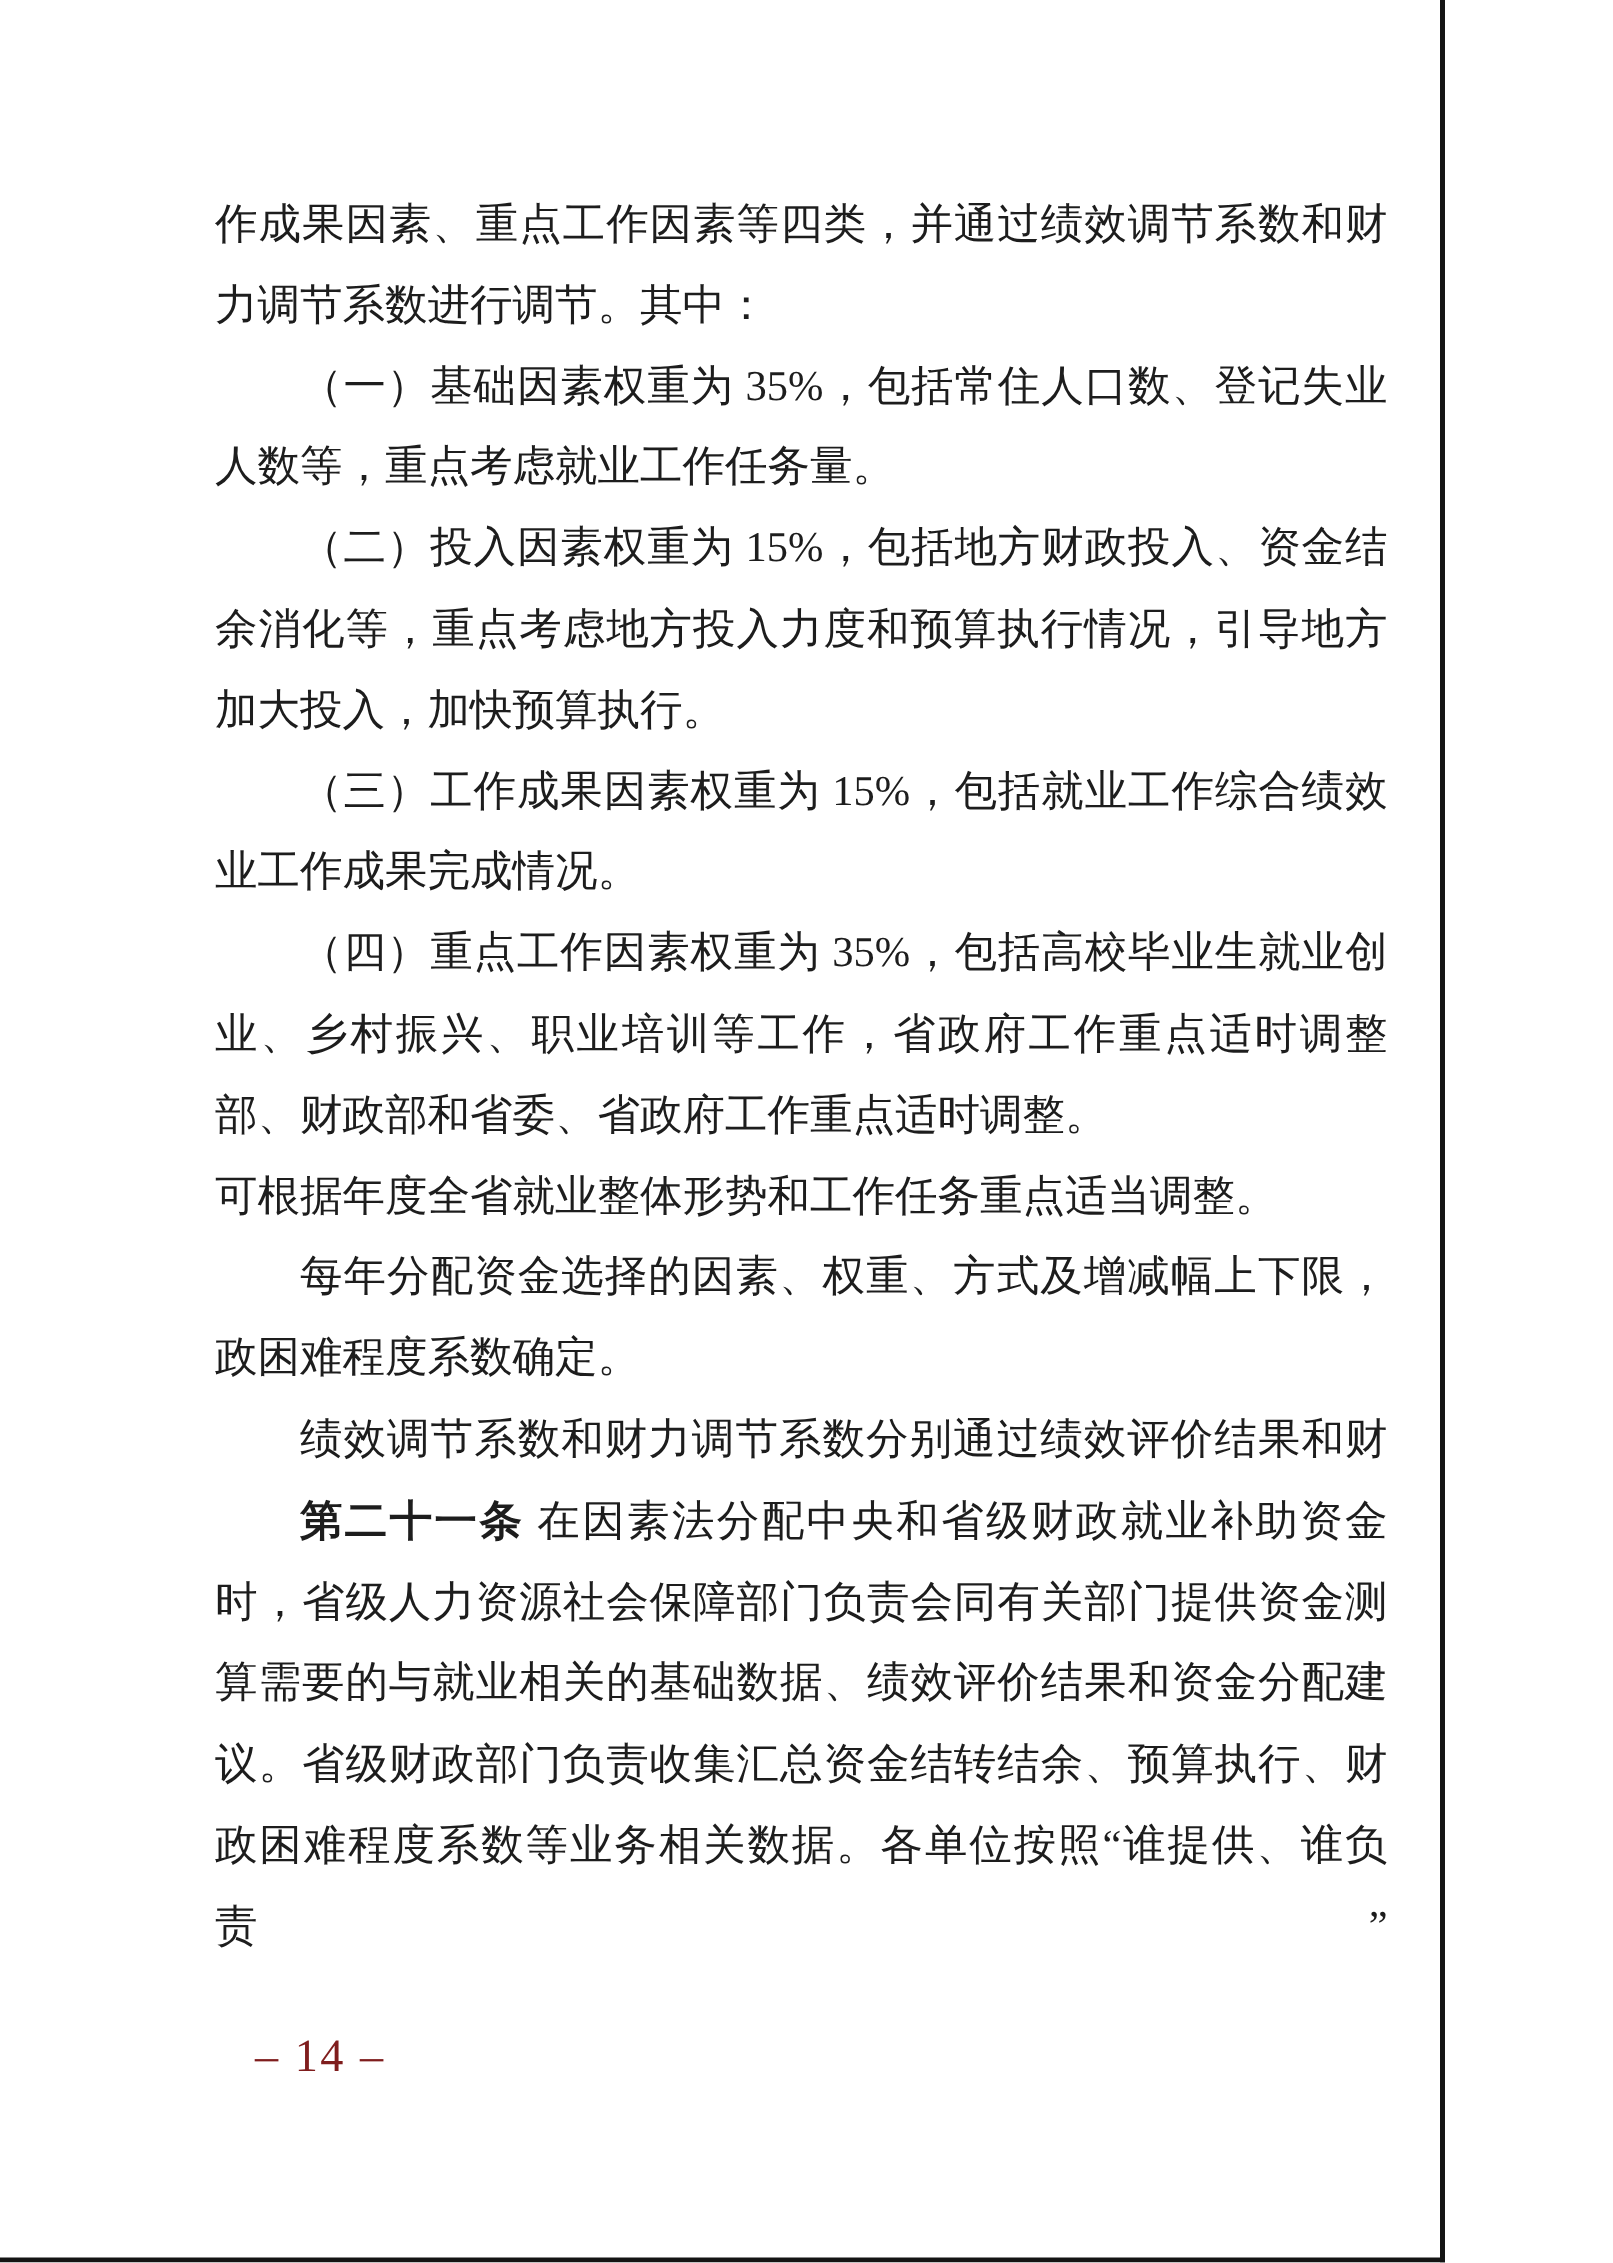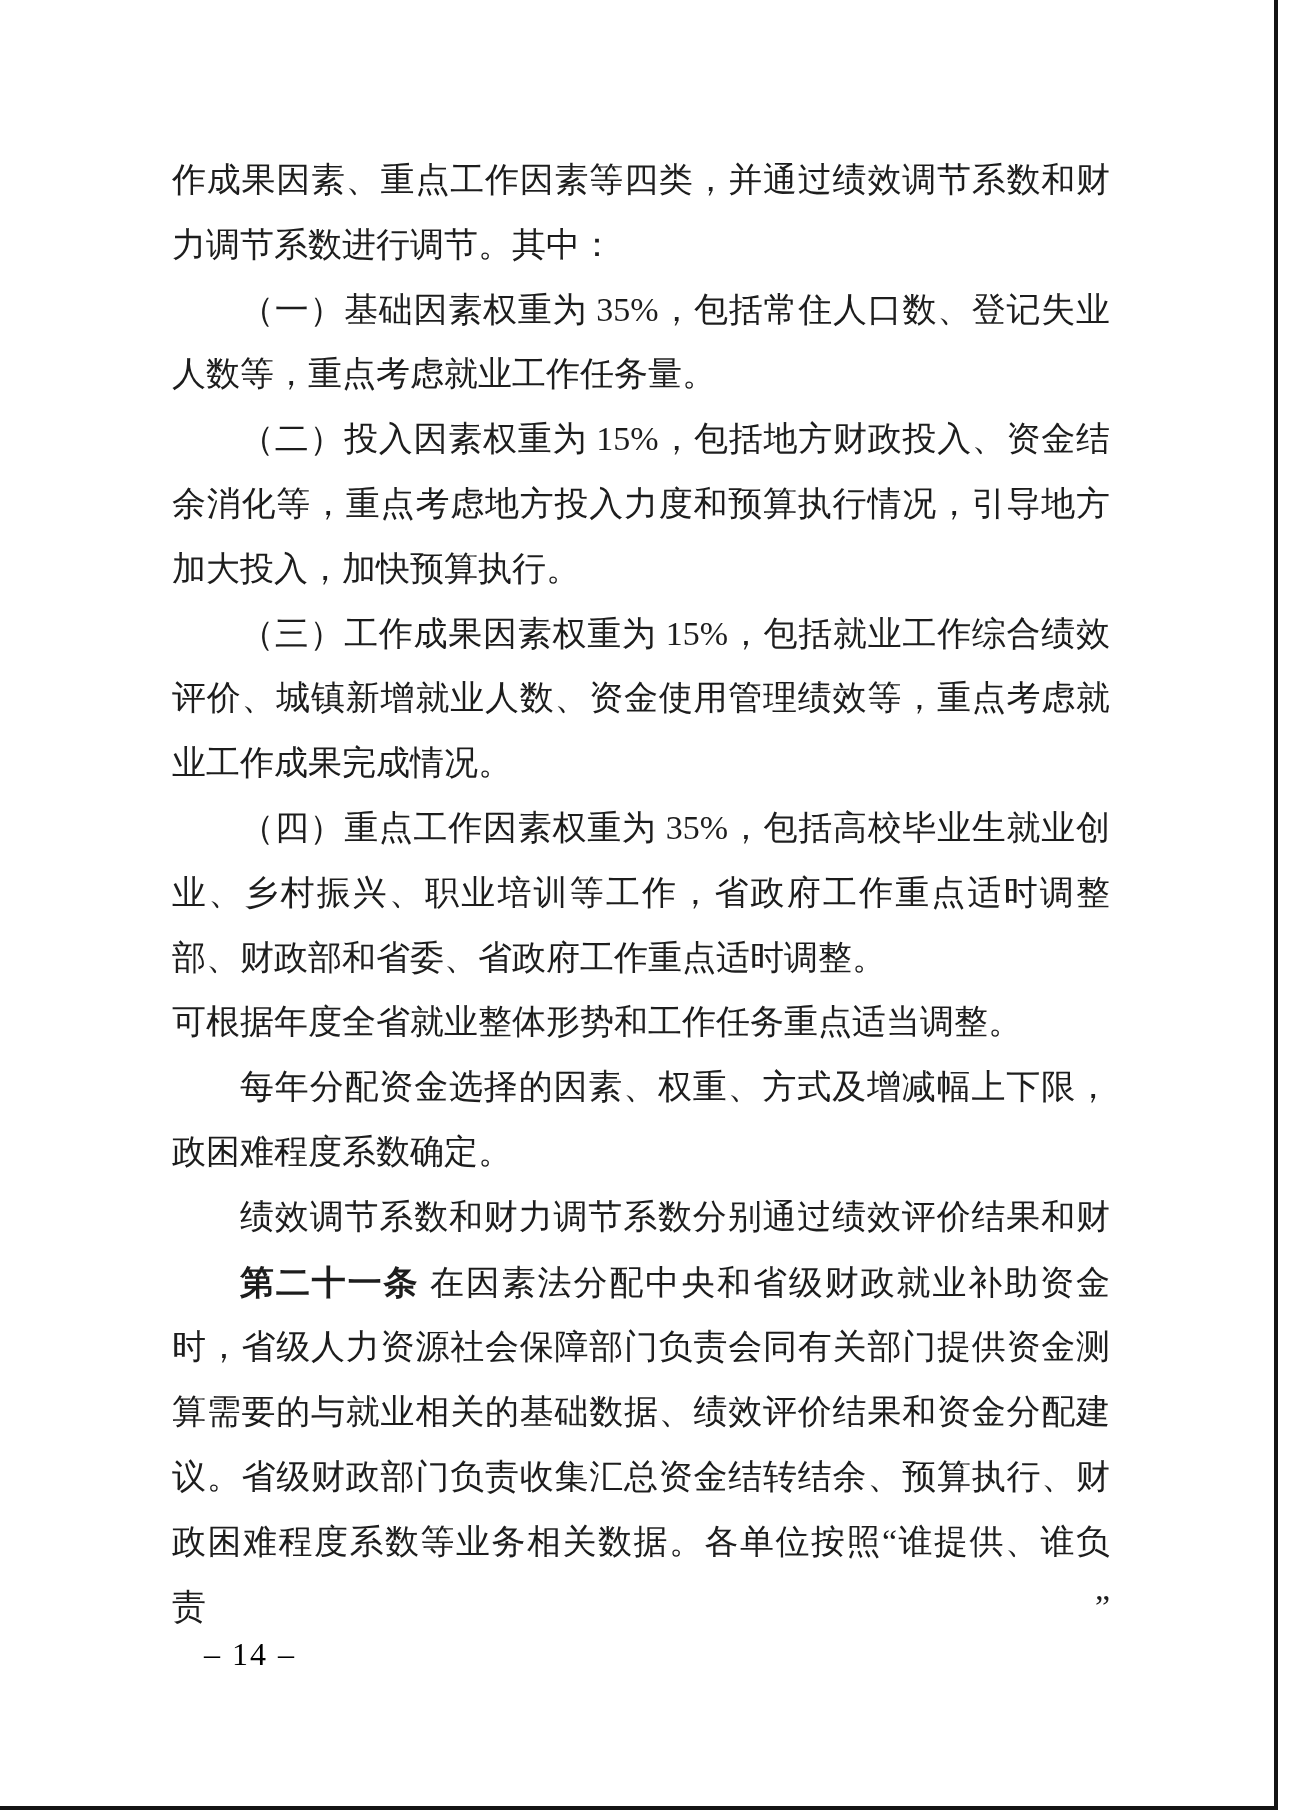--- a/index.html
+++ b/index.html
@@ -2,21 +2,21 @@
 <html><head>
 <meta charset="utf-8">
 <style>
   html, body {
     margin: 0;
     padding: 0;
     background: #ffffff;
   }
   .page {
     position: relative;
-    width: 1278px;
+    width: 1156px;
     height: 1810px;
     background: #ffffff;
     box-sizing: border-box;
     border-right: 4px solid #141414;
     border-bottom: 4px solid #141414;
     overflow: hidden;
     font-family: "Liberation Serif", "DejaVu Serif", serif;
     color: #1d1d1d;
   }
   .doc-body {
@@ -39,40 +39,38 @@
     padding-left: 68px;
   }
   .b {
     font-weight: 700;
     font-family: "Liberation Sans", "DejaVu Sans", sans-serif;
   }
   .footer {
     position: absolute;
     left: 204px;
     top: 1624px;
-    font-size: 32px;
+    font-size: 37px;
     letter-spacing: 2px;
-    color: #000000;
-    margin-top: 12px;
+    color: #7f1d1d;
   }
 </style>
 </head>
 <body>
 
 <div class="page">
   <div class="doc-body">
       <div class="line fill"><span>作成果因素、重点工作因素等四类，并通过绩效调节系数和财</span></div>
       <div class="line"><span>力调节系数进行调节。其中：</span></div>
       <div class="line indent fill"><span>（一）基础因素权重为 35%，包括常住人口数、登记失业</span></div>
       <div class="line"><span>人数等，重点考虑就业工作任务量。</span></div>
       <div class="line indent fill"><span>（二）投入因素权重为 15%，包括地方财政投入、资金结</span></div>
       <div class="line fill"><span>余消化等，重点考虑地方投入力度和预算执行情况，引导地方</span></div>
       <div class="line"><span>加大投入，加快预算执行。</span></div>
       <div class="line indent fill"><span>（三）工作成果因素权重为 15%，包括就业工作综合绩效</span></div>
-      <div class="line fill"><span>评价、城镇新增就业人数、资金使用管理绩效等，重点考虑就</span></div>
       <div class="line"><span>业工作成果完成情况。</span></div>
       <div class="line indent fill"><span>（四）重点工作因素权重为 35%，包括高校毕业生就业创</span></div>
       <div class="line fill"><span>业、乡村振兴、职业培训等工作，省政府工作重点适时调整</span></div>
       <div class="line"><span>部、财政部和省委、省政府工作重点适时调整。</span></div>
       <div class="line"><span>可根据年度全省就业整体形势和工作任务重点适当调整。</span></div>
       <div class="line indent fill"><span>每年分配资金选择的因素、权重、方式及增减幅上下限，</span></div>
       <div class="line"><span>政困难程度系数确定。</span></div>
       <div class="line indent fill"><span>绩效调节系数和财力调节系数分别通过绩效评价结果和财</span></div>
       <div class="line indent fill"><span class="b">第二十一条</span><span> 在因素法分配中央和省级财政就业补助资金</span></div>
       <div class="line fill"><span>时，省级人力资源社会保障部门负责会同有关部门提供资金测</span></div>

